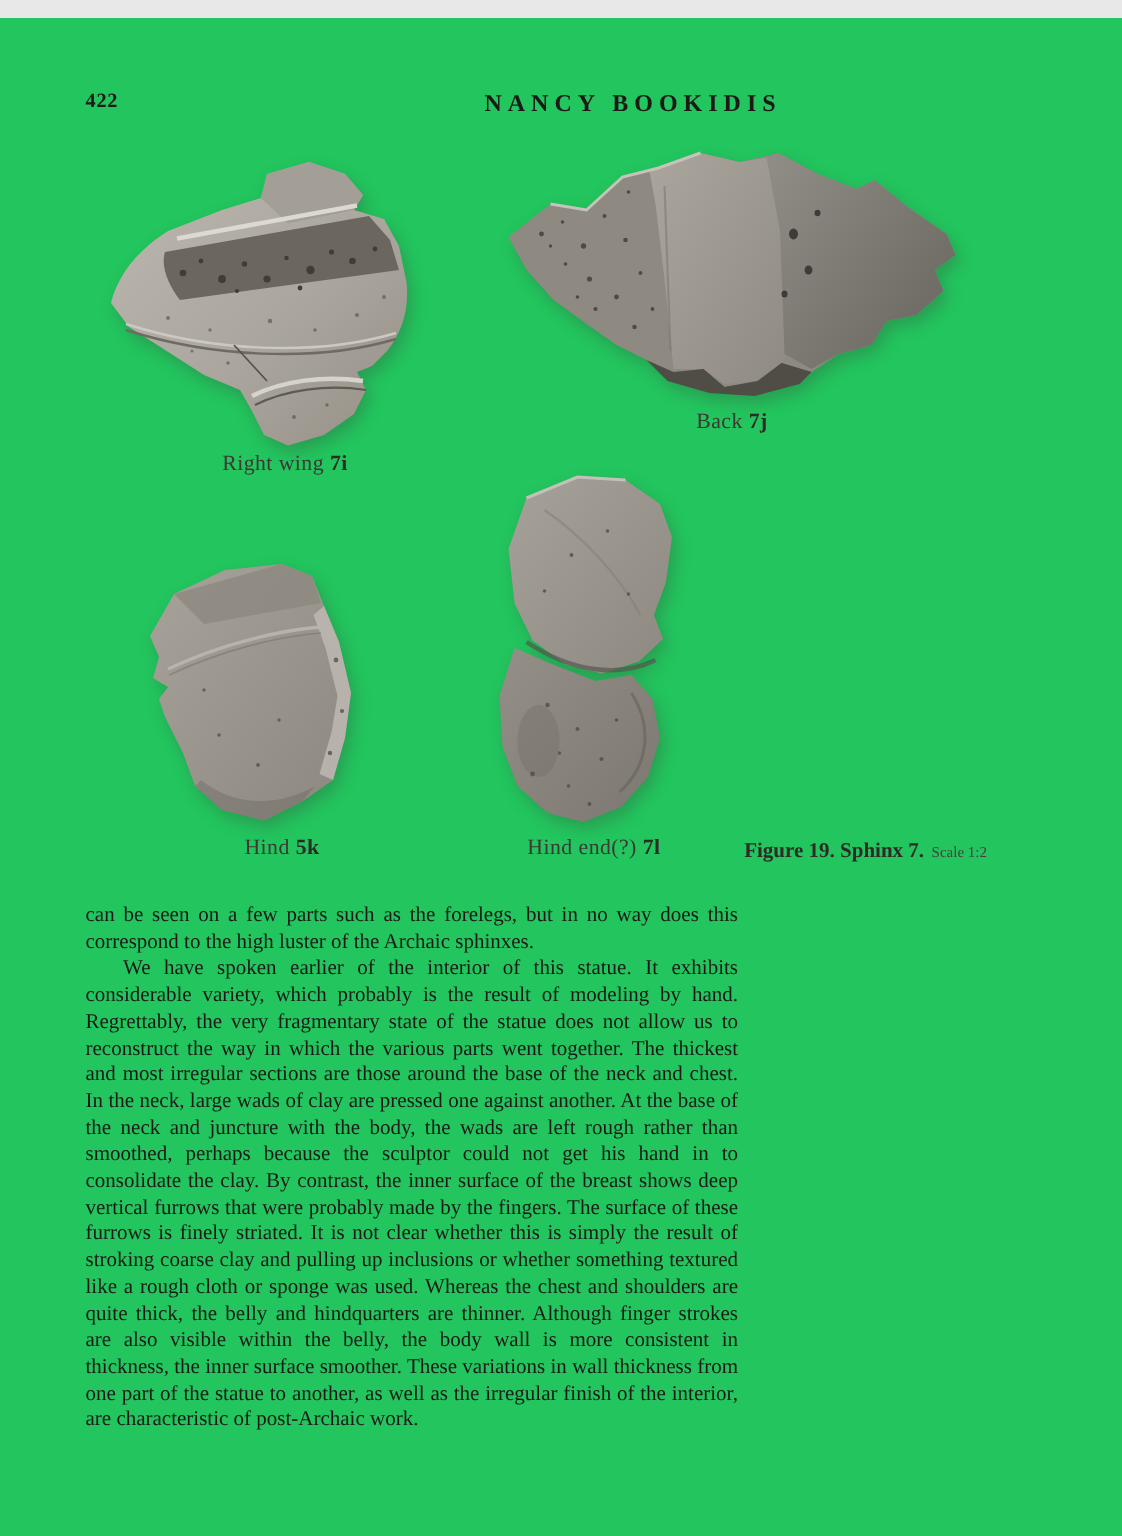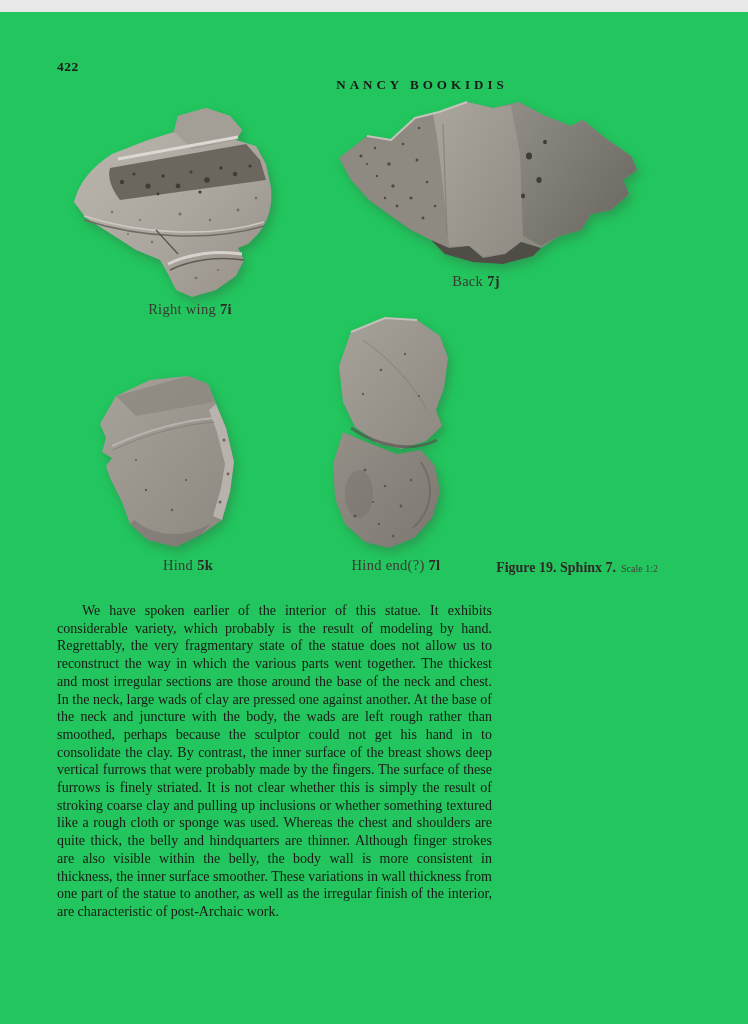--- a/index.html
+++ b/index.html
@@ -12,22 +12,22 @@
     font-family:"Liberation Serif","DejaVu Serif",serif;
     color:#1c1a17;
     overflow:hidden;
   }
   
   .pagenum{
     position:absolute;left:57px;top:47px;
     font-size:13.5px;font-weight:600;letter-spacing:.5px;
   }
   .runhead{
-    position:absolute;left:422px;top:65px;transform:translateX(-50%);
-    font-size:13px;font-weight:700;letter-spacing:4px;white-space:nowrap;
+    position:absolute;left:422px;top:49px;transform:translateX(-50%);
+    font-size:16px;font-weight:700;letter-spacing:4px;white-space:nowrap;
   }
   
   .photo{position:absolute;}
   .photo::before{
     content:"";position:absolute;inset:-14px;
     background:radial-gradient(ellipse at 50% 50%, #edecе8 0%, #efeeea 35%, rgba(253,253,251,0) 78%);
     z-index:0;
   }
   .photo svg{position:relative;z-index:1;display:block;
     filter:drop-shadow(3px 5px 5px rgba(62,57,49,.28));}
@@ -35,21 +35,21 @@
   .photo-7j{left:333px;top:82px;width:312px;height:178px;}
   .photo-7k{left:76px;top:358px;width:186px;height:186px;}
   .photo-7l{left:293px;top:298px;width:182px;height:248px;}
   
   .photo-label{
     position:absolute;width:200px;text-align:center;
     font-size:14.5px;color:#3c3832;letter-spacing:.3px;white-space:nowrap;
   }
   .photo-label .lbl-id{font-weight:700;margin-left:4px;color:#2e2b26;}
   .label-7i{left:90px;top:289px;}
-  .label-7j{left:376px;top:261px;text-align:center;}
+  .label-7j{left:388px;top:261px;text-align:center;}
   .label-7k{left:88px;top:545px;}
   .label-7l{left:296px;top:545px;}
   .fig-caption{
     position:absolute;left:450px;top:546px;width:208px;text-align:right;
     white-space:nowrap;color:#2e2b26;
   }
   .fig-caption .cap-title{font-weight:700;font-size:14px;}
   .fig-caption .cap-scale{font-size:10px;margin-left:5px;color:#454139;}
   
   .bodytext{
@@ -235,16 +235,17 @@
     <div class="photo-label label-7l">
       <span class="lbl-name">Hind end(?)</span><span class="lbl-id">7l</span>
     </div>
 
     <div class="fig-caption">
       <span class="cap-title">Figure 19. Sphinx 7.</span><span class="cap-scale">Scale 1:2</span>
     </div>
   </div>
 
   <div class="bodytext">
+    <p>can be seen on a few parts such as the forelegs, but in no way does this correspond to the high luster of the Archaic sphinxes.</p>
     <p class="indent">We have spoken earlier of the interior of this statue. It exhibits considerable variety, which probably is the result of modeling by hand. Regrettably, the very fragmentary state of the statue does not allow us to reconstruct the way in which the various parts went together. The thickest and most irregular sections are those around the base of the neck and chest. In the neck, large wads of clay are pressed one against another. At the base of the neck and juncture with the body, the wads are left rough rather than smoothed, perhaps because the sculptor could not get his hand in to consolidate the clay. By contrast, the inner surface of the breast shows deep vertical furrows that were probably made by the fingers. The surface of these furrows is finely striated. It is not clear whether this is simply the result of stroking coarse clay and pulling up inclusions or whether something textured like a rough cloth or sponge was used. Whereas the chest and shoulders are quite thick, the belly and hindquarters are thinner. Although finger strokes are also visible within the belly, the body wall is more consistent in thickness, the inner surface smoother. These variations in wall thickness from one part of the statue to another, as well as the irregular finish of the interior, are characteristic of post-Archaic work.</p>
   </div>
 
 </div>
 
 </body></html>

